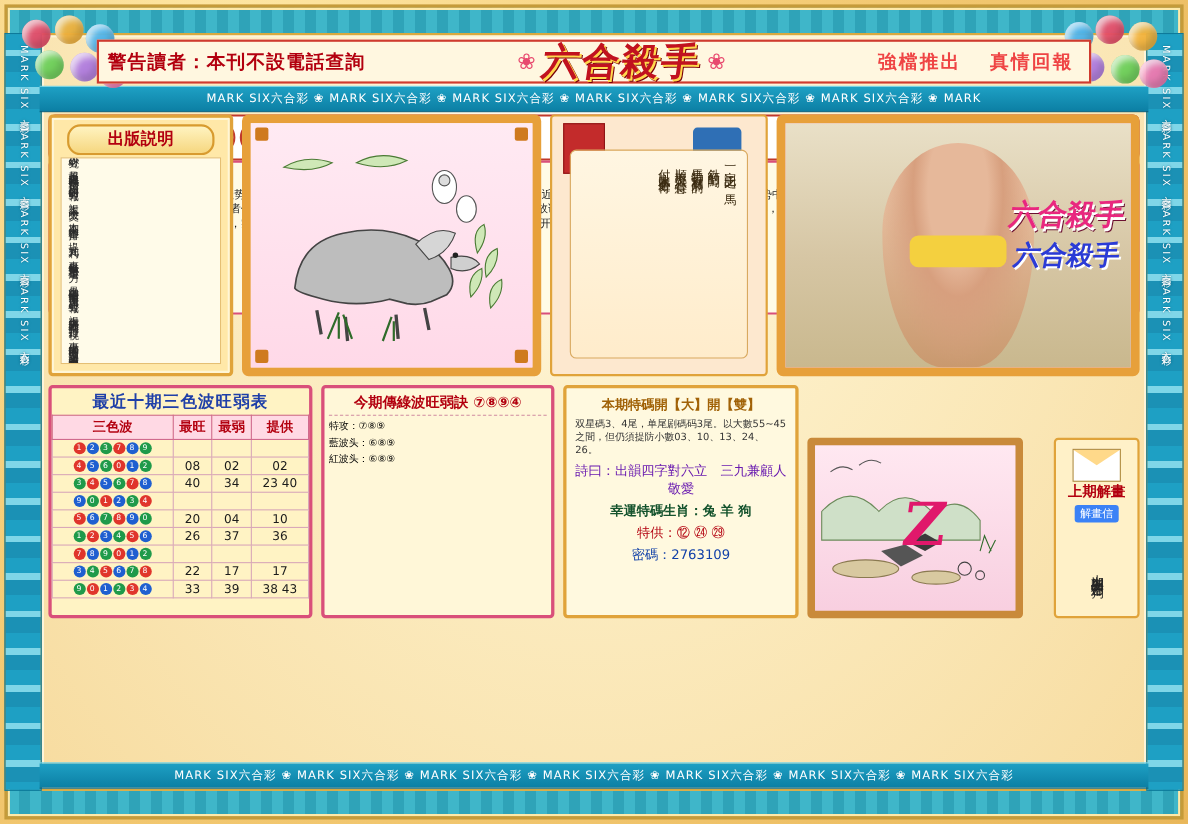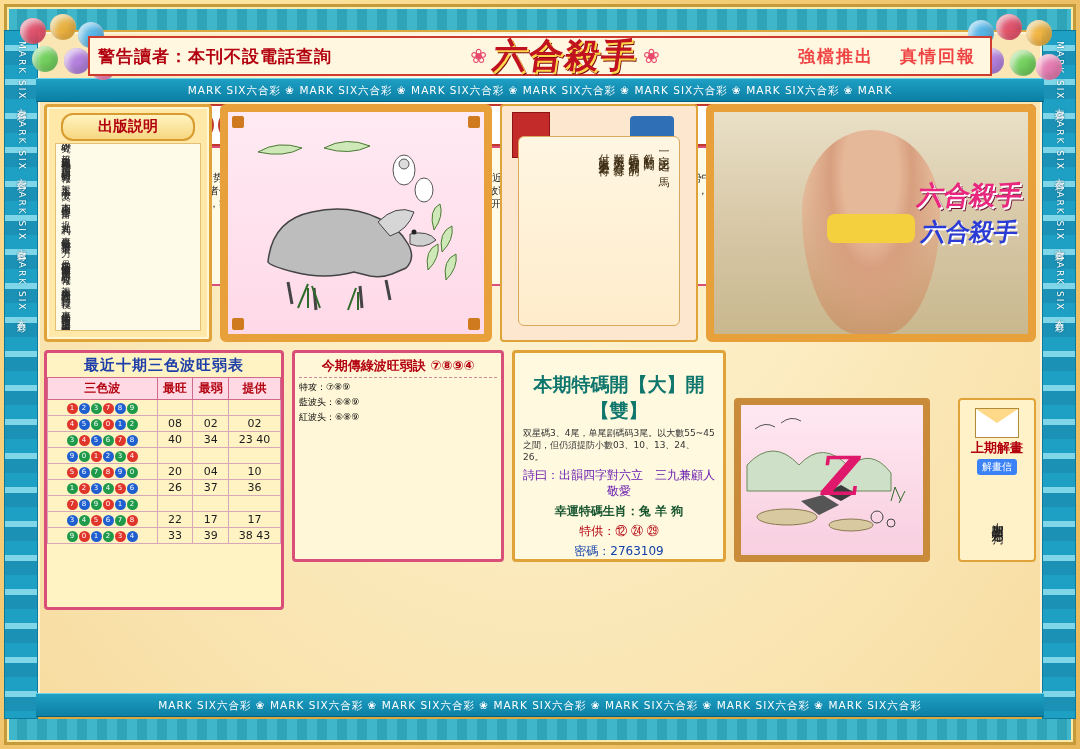--- a/index.html
+++ b/index.html
@@ -182,21 +182,21 @@
     transform:skewX(-10deg);white-space:nowrap;
     font-family:"DejaVu Serif","Liberation Serif",serif;
   }
   .girl .word2{
     position:absolute;right:10px;top:104px;font-size:24px;font-weight:bold;
     color:#2b3bd6;text-shadow:2px 2px 0 #fff;transform:skewX(-10deg);
     white-space:nowrap;font-family:"DejaVu Serif","Liberation Serif",serif;
   }
   
   .wave-table{
-    left:0;top:246px;width:240px;height:260px;
+    left:0;top:246px;width:240px;height:212px;
     background:#fff3c4;border:3px solid #d94f7a;border-radius:4px;
   }
   .wave-table .title{
     text-align:center;font-size:15px;font-weight:bold;color:#1f3fa8;
     padding:3px 0 2px;letter-spacing:1px;
   }
   .wt{width:100%;border-collapse:collapse;font-size:11px;}
   .wt th{
     background:#ffd9e4;border:1px solid #d06a8d;color:#b3000f;
     font-size:12px;padding:2px 0;
@@ -221,21 +221,21 @@
   }
   .wave-note p{margin:0 0 2px;font-size:10px;line-height:13px;color:#222;text-indent:1em;}
   .mini-balls{font-size:9px;margin-top:2px;}
   
   .picks{
     left:468px;top:246px;width:214px;height:212px;
     background:#fff9df;border:3px solid #e0a33a;border-radius:4px;
     padding:4px;text-align:center;
   }
   .picks .t{font-size:16px;font-weight:bold;color:#e0186b;letter-spacing:2px;}
-  .picks .l2{font-size:19px;font-weight:bold;color:#0f766e;margin-top:15px;}
+  .picks .l2{font-size:12px;font-weight:bold;color:#a16207;margin-top:3px;}
   .picks .small{font-size:9px;color:#333;line-height:12px;margin-top:3px;text-align:left;padding:0 4px;}
   .picks .poem{font-size:12px;color:#6a1bb0;margin-top:4px;line-height:16px;}
   .picks .lucky{font-size:12px;color:#14532d;margin-top:4px;font-weight:bold;}
   .picks .te{font-size:12px;color:#b3000f;margin-top:3px;}
   .picks .code{font-size:12px;color:#1140a8;margin-top:3px;}
   
   .results{
     left:690px;top:246px;right:82px;height:42px;
     background:#fff;border:2px solid #c0392b;border-radius:6px;
     display:flex;align-items:center;padding:0 6px;box-sizing:border-box;
@@ -260,21 +260,21 @@
   .zpic .z{
     position:absolute;left:44%;top:26%;font-size:54px;font-weight:bold;color:#e0186b;
     transform:skewX(-8deg);font-family:"DejaVu Serif","Liberation Serif",serif;
   }
   
   .lastkey{
     right:0;top:294px;width:78px;height:164px;
     background:#fff1c8;border:2px solid #e0a33a;border-radius:4px;
     text-align:center;padding-top:4px;box-sizing:border-box;
   }
-  .lastkey .h{font-size:13px;font-weight:bold;color:#b3000f;line-height:15px;}
+  .lastkey .h{font-size:13px;font-weight:bold;color:#b3000f;line-height:15px;font-family:Liberation Mono, monospace;}
   .lastkey .vt{
     writing-mode:vertical-rl;margin:6px auto 0;font-size:12px;color:#222;
     letter-spacing:2px;height:96px;
   }
   .lastkey .env{
     width:42px;height:28px;margin:4px auto 2px;background:#fff;
     border:1px solid #b08a3a;position:relative;
   }
   .lastkey .env:after{
     content:"";position:absolute;left:0;top:0;width:0;height:0;

